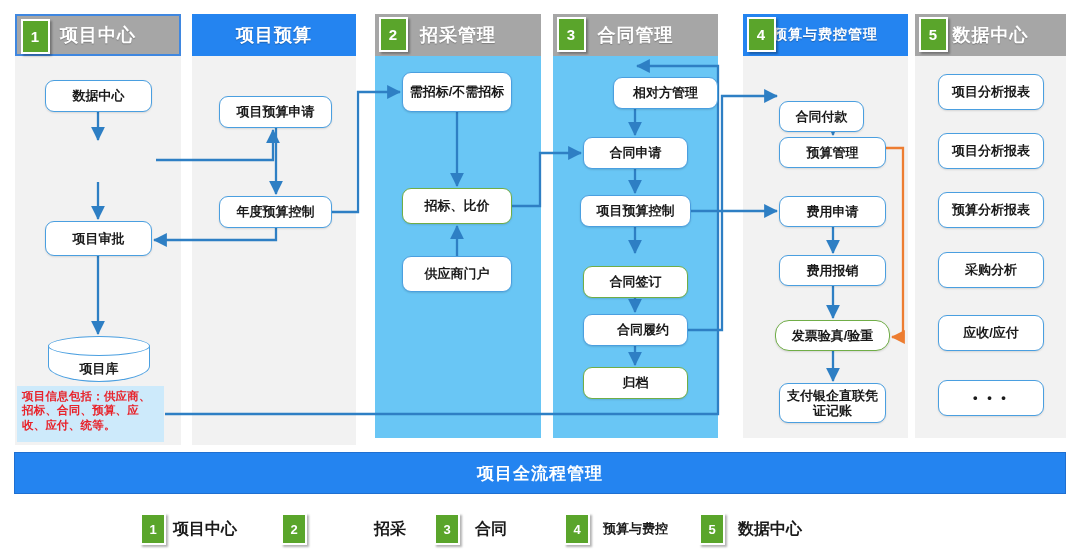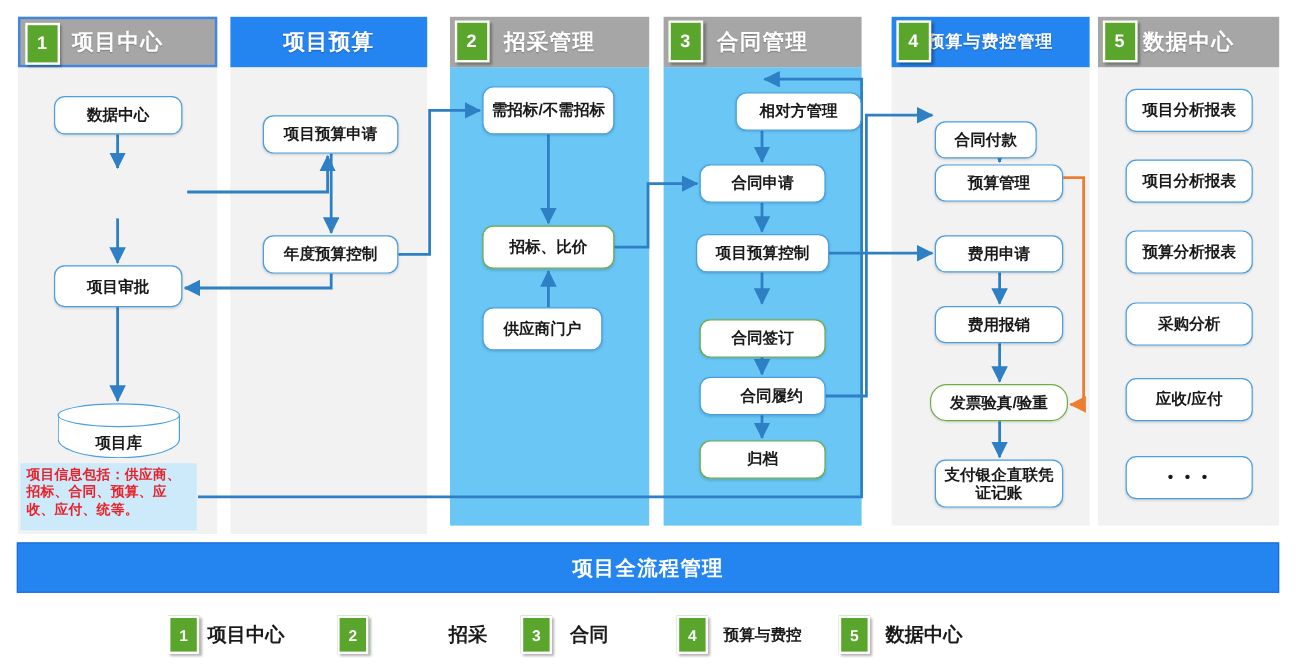--- a/index.html
+++ b/index.html
@@ -125,21 +125,21 @@
     </div>
     <div class="col-body body-blue" style="height:382px;"></div>
   </div>
 
   <div class="node" style="left:402px;top:72px;width:110px;height:40px;">
     <span>需招标/不需招标</span>
   </div>
   <div class="node green" style="left:402px;top:188px;width:110px;height:36px;">
     <span>招标、比价</span>
   </div>
-  <div class="node" style="left:402px;top:256px;width:100px;height:36px;">
+  <div class="node" style="left:402px;top:256px;width:110px;height:36px;">
     <span>供应商门户</span>
   </div>
 
   <div class="col" style="left:553px;width:165px;">
     <div class="col-head head-gray">
       <span class="badge">3</span>
       <span style="font-size:18px">合同管理</span>
     </div>
     <div class="col-body body-blue" style="height:382px;"></div>
   </div>

